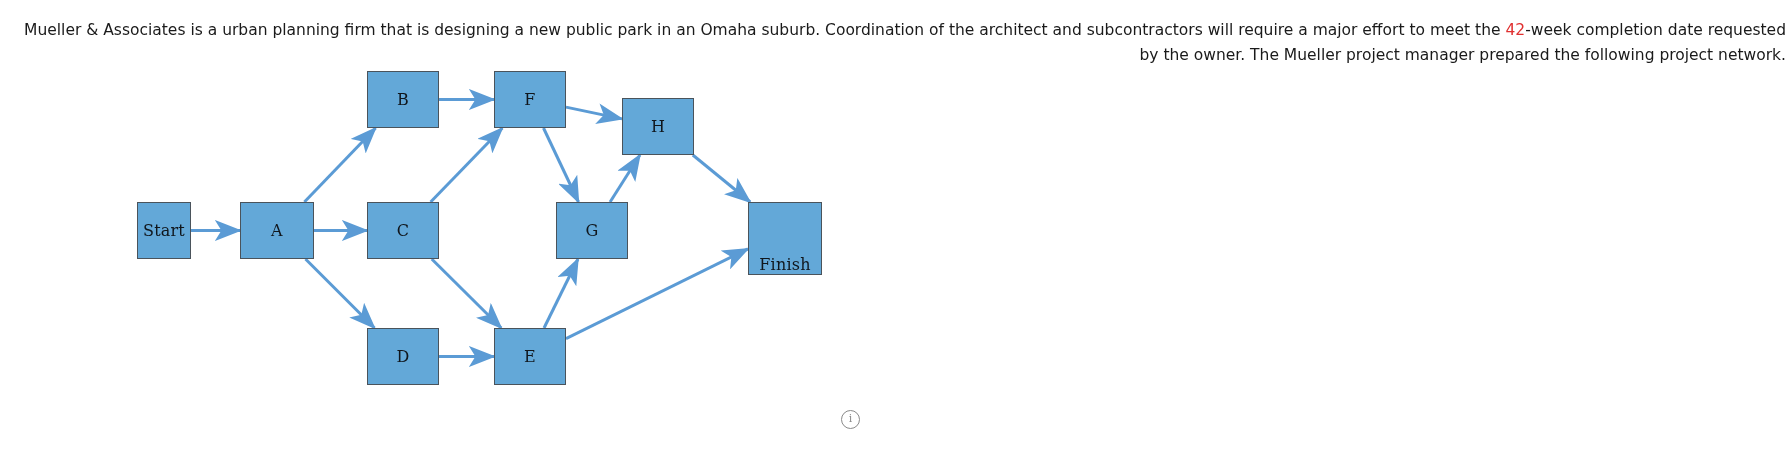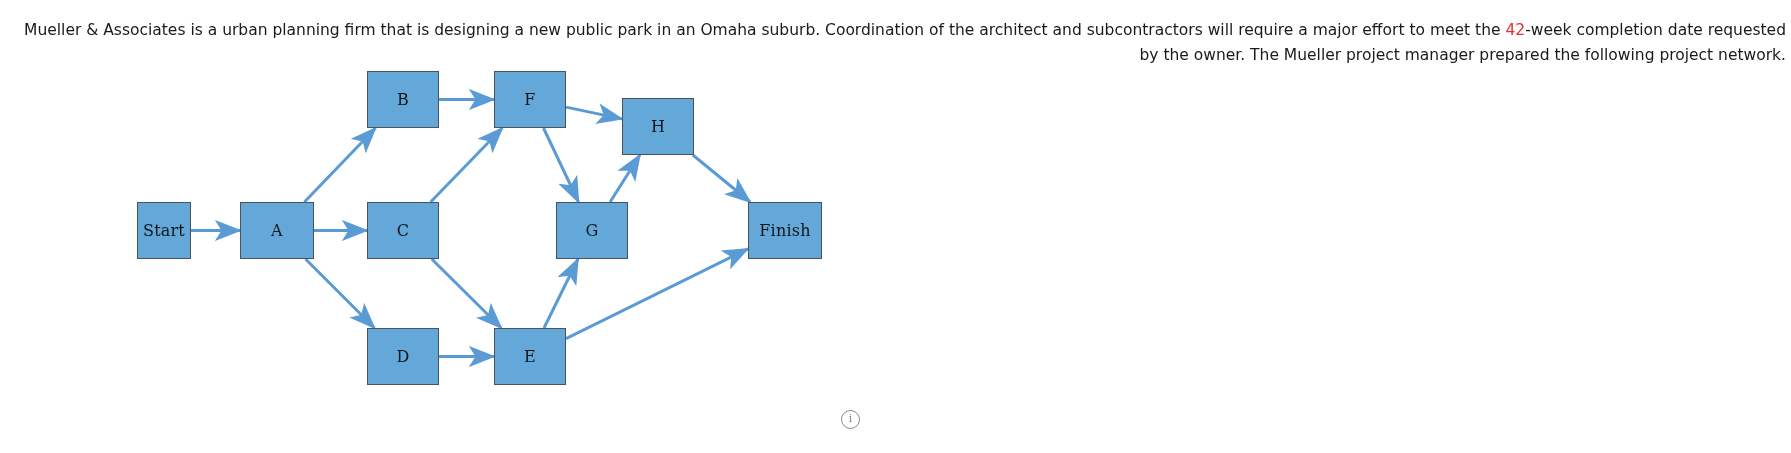--- a/index.html
+++ b/index.html
@@ -92,20 +92,20 @@
         </div>
         <div class="node" style="left: 556px; top: 152px; width: 72px; height: 57px; background: rgb(99, 168, 216); border-color: rgb(74, 83, 91);">
           <span>G</span>
         </div>
         <div class="node" style="left: 367px; top: 278px; width: 72px; height: 57px; background: rgb(99, 168, 216); border-color: rgb(74, 83, 91);">
           <span>D</span>
         </div>
         <div class="node" style="left: 494px; top: 278px; width: 72px; height: 57px; background: rgb(99, 168, 216); border-color: rgb(74, 83, 91);">
           <span>E</span>
         </div>
-        <div class="node wide" style="left: 748px; top: 152px; width: 74px; height: 57px; background: rgb(99, 168, 216); border-color: rgb(74, 83, 91);">
+        <div class="node wide" style="left: 748px; top: 152px; width: 74px; height: 73px; background: rgb(99, 168, 216); border-color: rgb(74, 83, 91); align-items: flex-end;">
           <span>Finish</span>
         </div>
       </div>
   </div>
 
   <div class="info">i</div>
 </div>
 
 </body></html>

